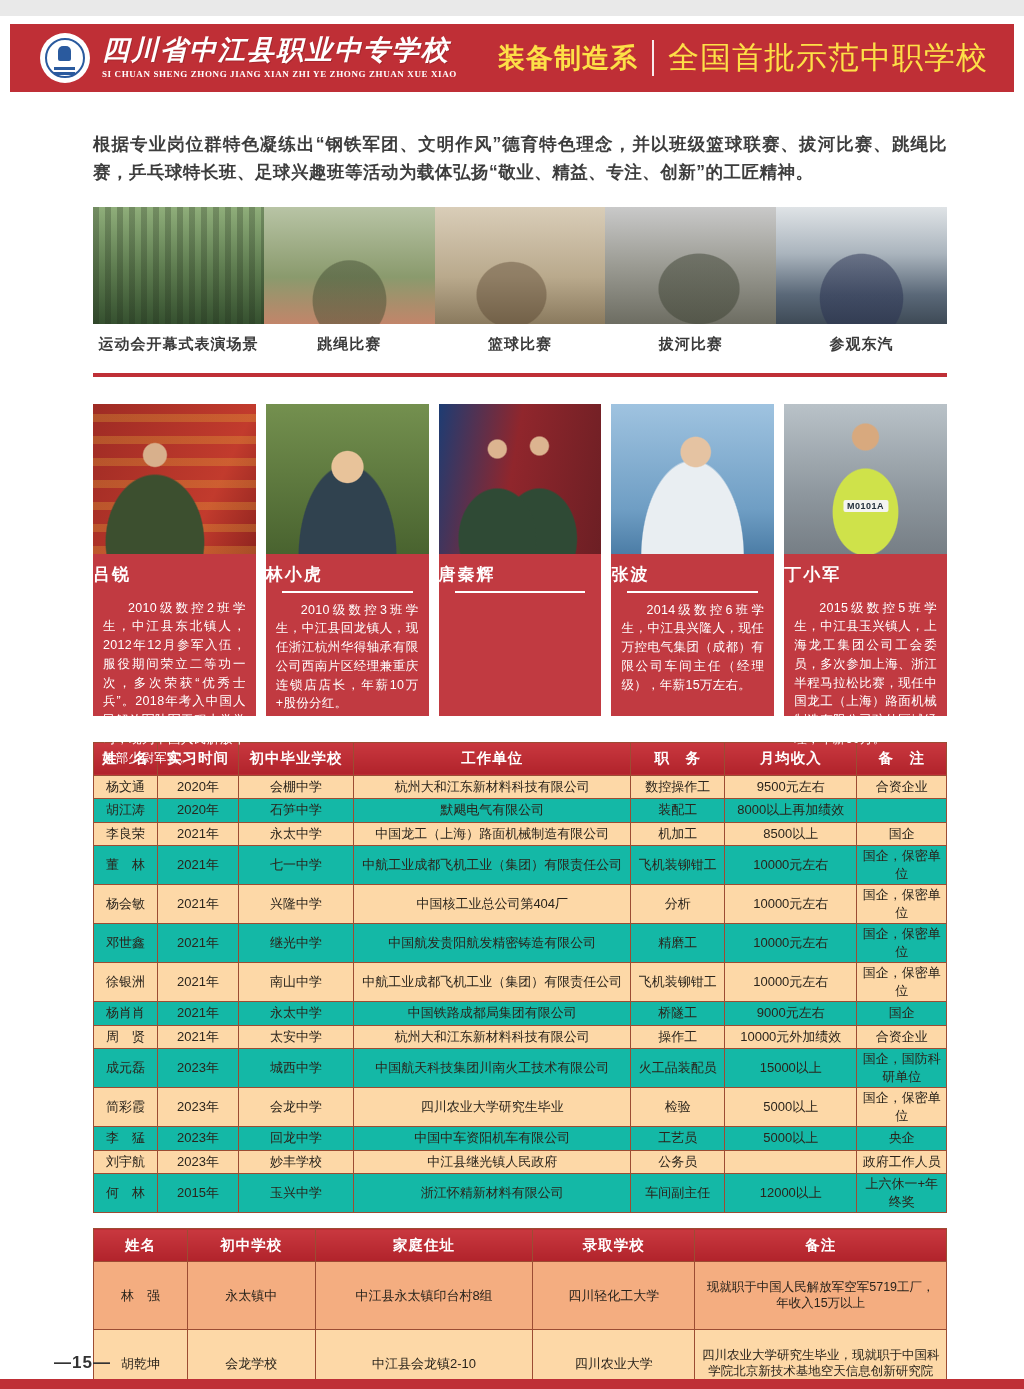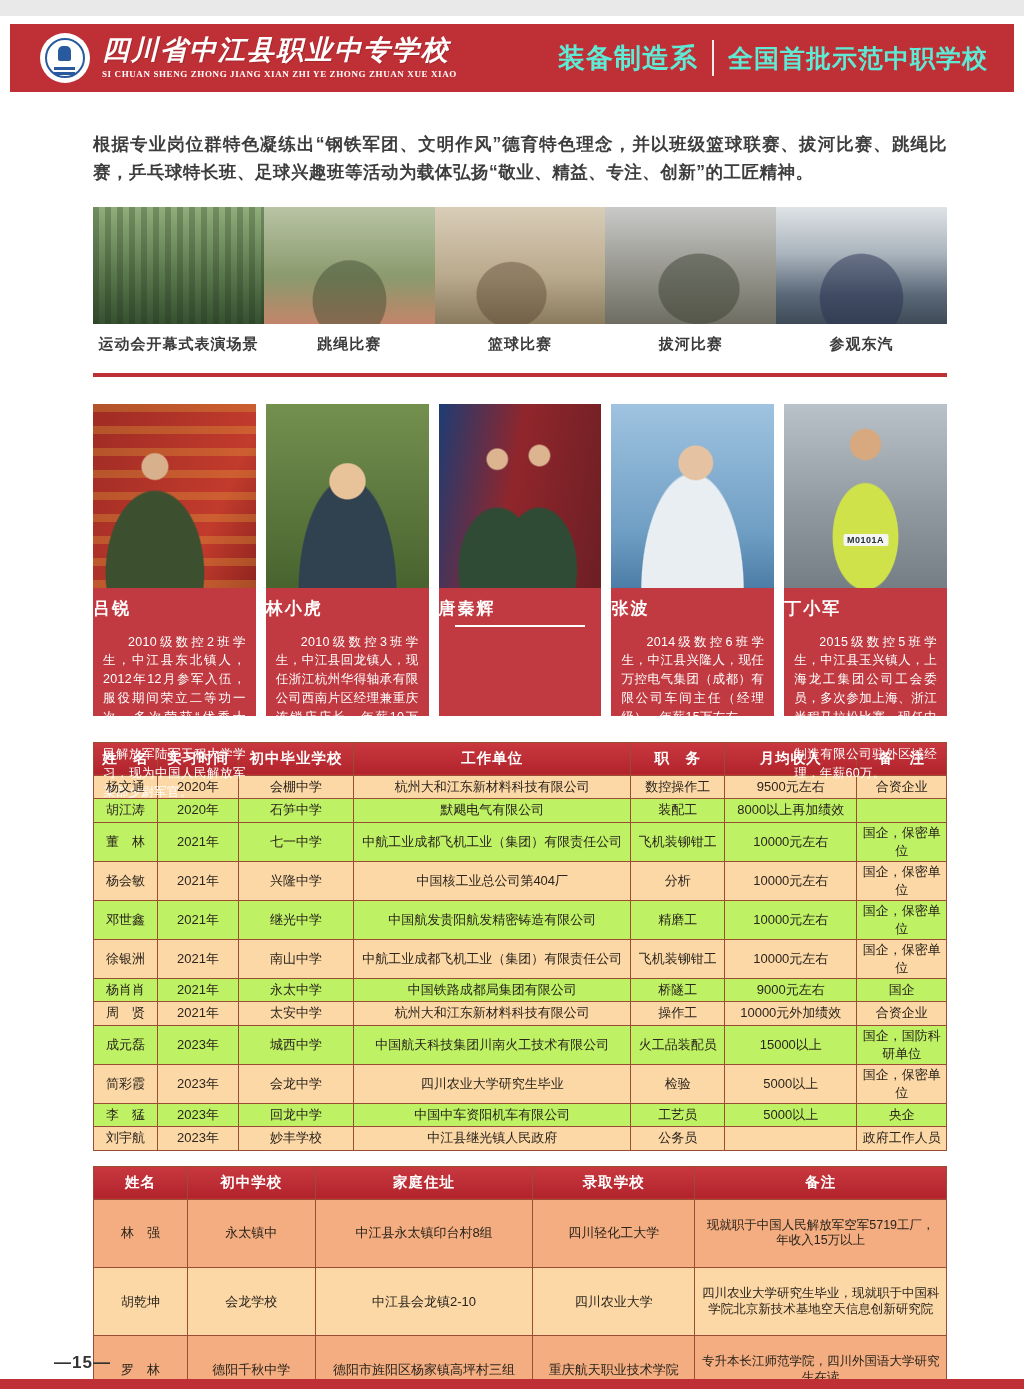--- a/index.html
+++ b/index.html
@@ -10,24 +10,24 @@
   .band{position:absolute;left:10px;right:10px;top:8px;height:68px;background:#bf2f36;
         display:flex;align-items:center;justify-content:space-between;padding:0 26px 0 30px;box-sizing:border-box;}
   .logo-wrap{display:flex;align-items:center;gap:12px;}
   .logo{width:50px;height:50px;border-radius:50%;background:#fff;display:flex;align-items:center;justify-content:center;flex:0 0 auto;}
   .emblem{width:40px;height:40px;border-radius:50%;border:2px solid #2a5a9e;box-sizing:border-box;position:relative;background:#fff;}
   .emblem::before{content:"";position:absolute;left:11px;top:6px;width:13px;height:15px;background:#2a5a9e;border-radius:5px 5px 2px 2px;}
   .emblem::after{content:"";position:absolute;left:7px;bottom:6px;width:21px;height:3px;background:#2a5a9e;box-shadow:0 5px 0 #2a5a9e;}
   .name-block{display:flex;flex-direction:column;line-height:1.1;}
   .school-cn{color:#fff;font-size:27px;font-weight:bold;font-style:italic;letter-spacing:2px;text-shadow:1px 1px 0 rgba(0,0,0,.15);}
   .school-py{color:#fff;font-size:9px;letter-spacing:.6px;margin-top:5px;font-family:"Liberation Serif","DejaVu Serif",serif;font-weight:bold;}
-  .dept-group{display:flex;align-items:center;gap:14px;color:#5eead4;}
+  .dept-group{display:flex;align-items:center;gap:14px;color:#fde047;}
   .dept{font-size:27px;font-weight:900;letter-spacing:1px;}
   .vline{width:2px;height:36px;background:rgba(255,255,255,.9);}
-  .badge{font-size:25px;font-weight:700;letter-spacing:1px;}
+  .badge{font-size:31px;font-weight:400;letter-spacing:1px;}
 
   
   .content{position:absolute;left:93px;top:106px;width:854px;}
   .intro{font-size:17.5px;font-weight:700;color:#3d3d3d;line-height:1.62;text-align:justify;margin:8px 0 20px;letter-spacing:.5px;}
 
   
   .photo-row{display:flex;gap:0;}
   .photo-row figure{flex:1;margin:0;}
   .aphoto{height:117px;}
   .photo-row figure:nth-of-type(1) .aphoto{background:
@@ -45,21 +45,21 @@
   .photo-row figure:nth-of-type(5) .aphoto{background:
       radial-gradient(ellipse at 50% 78%,rgba(40,48,80,.5) 0 34%,transparent 35%),
       linear-gradient(180deg,#dfe3e6 0%,#aab4bd 40%,#5a6878 75%,#3e4a56 100%);}
   figcaption{text-align:center;font-size:15px;font-weight:700;color:#3a3a3a;margin-top:11px;letter-spacing:1px;}
 
   .divider{height:4px;background:#bf2f36;margin:19px 0 27px;}
 
   
   .profiles{display:flex;gap:10px;}
   .pcard{flex:1;background:#c13a41;height:312px;color:#fff;display:flex;flex-direction:column;box-sizing:border-box;}
-  .pphoto{height:184px;position:relative;flex:0 0 auto;}
+  .pphoto{height:150px;position:relative;flex:0 0 auto;}
   .profiles .pcard:nth-of-type(1) .pphoto{background:
       radial-gradient(circle at 38% 34%,#d8b08c 0 8%,transparent 9%),
       radial-gradient(ellipse at 38% 92%,#3c4f2f 0 34%,transparent 35%),
       repeating-linear-gradient(0deg,rgba(240,200,60,.25) 0 8px,transparent 8px 22px),
       linear-gradient(115deg,#9e2b24 0%,#c23b2d 70%,#8f241f 100%);}
   .profiles .pcard:nth-of-type(2) .pphoto{background:
       radial-gradient(circle at 50% 42%,#e8c39a 0 13%,transparent 14%),
       radial-gradient(ellipse at 50% 102%,#30424f 0 42%,transparent 43%),
       linear-gradient(180deg,#74904f 0%,#49632f 100%);}
   .profiles .pcard:nth-of-type(3) .pphoto{background:
@@ -87,21 +87,21 @@
   table{width:100%;border-collapse:collapse;table-layout:fixed;}
   .t1{margin-top:26px;}
   .t2{margin-top:15px;}
   th,td{border:1.6px solid #9c4c33;text-align:center;padding:1px 4px;overflow:hidden;}
   th{background:linear-gradient(180deg,#c9383f 0%,#b1232b 100%);color:#fff;font-size:14.5px;font-weight:700;height:30px;letter-spacing:1px;}
   td{font-size:13px;color:#2a241c;font-weight:500;}
   .t1 td{height:20.5px;}
   .t2 td{height:21px;}
   .t2 td:last-child{font-size:12.5px;line-height:1.25;padding:18px 6px;}
   .t1 tbody tr.odd td{background:#fdd8a7;}
-  .t1 tbody tr.even td{background:#bef264;}
+  .t1 tbody tr.even td{background:#14b8a6;}
   .t2 tbody tr.odd td{background:#f4ad80;}
   .t2 tbody tr.even td{background:#fdd8a7;}
 
   
   .pagenum{position:absolute;left:54px;bottom:32px;font-size:17px;color:#333;letter-spacing:1px;font-weight:bold;}
   .bottombar{position:absolute;left:0;right:0;bottom:0;height:26px;background:#bf2f36;}
 </style>
 </head>
 <body>
 
@@ -242,20 +242,29 @@
           <tr class="even">
             <td>胡江涛</td>
             <td>2020年</td>
             <td>石笋中学</td>
             <td>默飓电气有限公司</td>
             <td>装配工</td>
             <td>8000以上再加绩效</td>
             <td></td>
           </tr>
 
+          <tr class="odd">
+            <td>李良荣</td>
+            <td>2021年</td>
+            <td>永太中学</td>
+            <td>中国龙工（上海）路面机械制造有限公司</td>
+            <td>机加工</td>
+            <td>8500以上</td>
+            <td>国企</td>
+          </tr>
 
           <tr class="even">
             <td>董　林</td>
             <td>2021年</td>
             <td>七一中学</td>
             <td>中航工业成都飞机工业（集团）有限责任公司</td>
             <td>飞机装铆钳工</td>
             <td>10000元左右</td>
             <td>国企，保密单位</td>
           </tr>
@@ -343,20 +352,29 @@
           <tr class="odd">
             <td>刘宇航</td>
             <td>2023年</td>
             <td>妙丰学校</td>
             <td>中江县继光镇人民政府</td>
             <td>公务员</td>
             <td></td>
             <td>政府工作人员</td>
           </tr>
 
+          <tr class="even">
+            <td>何　林</td>
+            <td>2015年</td>
+            <td>玉兴中学</td>
+            <td>浙江怀精新材料有限公司</td>
+            <td>车间副主任</td>
+            <td>12000以上</td>
+            <td>上六休一+年终奖</td>
+          </tr>
         </tbody>
     </table>
 
     <table class="t2">
       <colgroup>
         <col style="width:11%">
           <col style="width:15%">
           <col style="width:25.5%">
         <col style="width:19%">
           <col style="width:29.5%">

